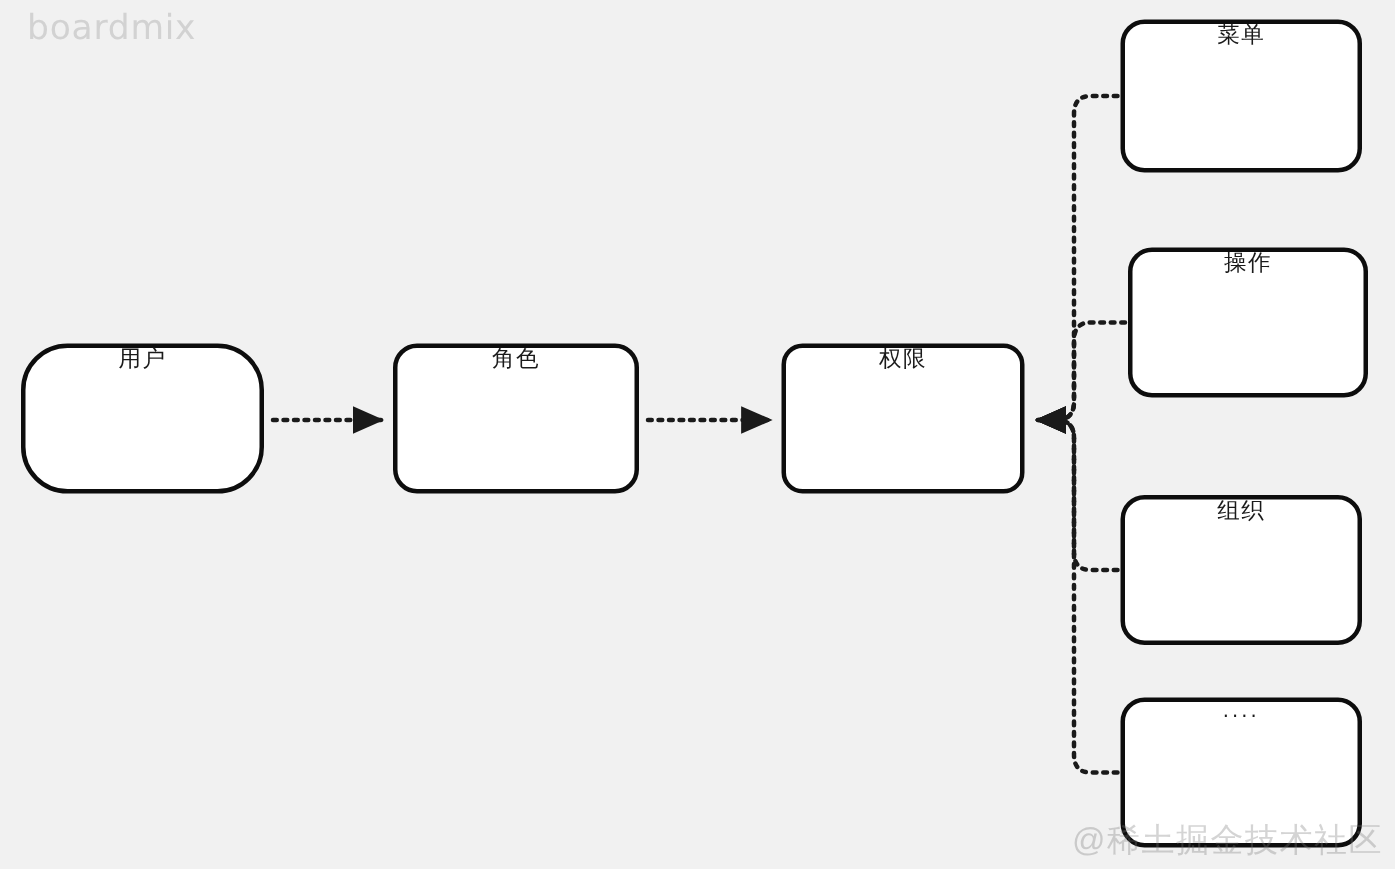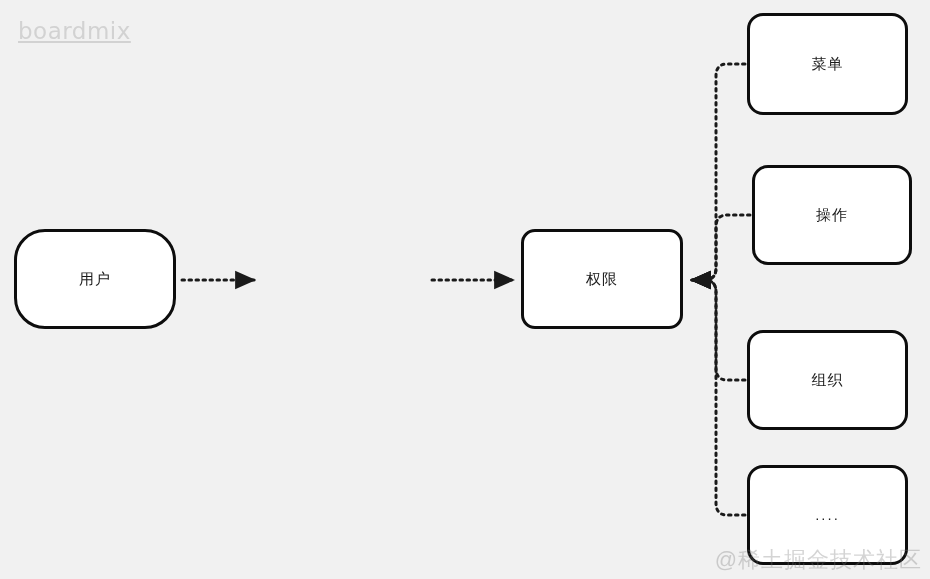--- a/index.html
+++ b/index.html
@@ -16,44 +16,42 @@
   }
   #canvas {
     position: absolute;
     inset: 0;
     width: 930px;
     height: 579px;
   }
   .wordmark {
     position: absolute;
     left: 18px;
-    top: 18px;
+    top: 6px;
     font-size: 23px;
     letter-spacing: 0.5px;
     color: #d2d2d2;
     font-family: "DejaVu Sans", "Liberation Sans", sans-serif;
     user-select: none;
-    text-decoration: underline;
   }
   svg.edges {
     position: absolute;
     left: 0;
     top: 0;
     width: 930px;
     height: 579px;
     pointer-events: none;
   }
   .node {
     position: absolute;
     box-sizing: border-box;
     background: #ffffff;
     border: 3px solid #0d0d0d;
     border-radius: 16px;
     display: flex;
-    align-items: center;
     justify-content: center;
   }
   .node-label {
     font-family: "DejaVu Sans", "Liberation Sans", sans-serif;
     font-size: 15px;
     color: #1a1a1a;
     line-height: 1;
     letter-spacing: 1px;
     user-select: none;
   }
@@ -109,20 +107,23 @@
 
     <g>
       <path d="M 745 515 L 727 515 Q 716 515 716 503 L 716 292 Q 716 280 704 280 L 692 280" fill="none" stroke="#1a1a1a" stroke-width="3" stroke-dasharray="2.5 4.5" stroke-linecap="round" marker-end="url(#arrowEnd)"></path>
     </g>
   </svg>
 
   <div class="node" style="left:14px; top:229px; width:162px; height:100px;border-radius:31px;">
     <span class="node-label">用户</span>
   </div>
 
+  <div class="node" style="left:262px; top:229px; width:164px; height:100px;">
+    <span class="node-label">角色</span>
+  </div>
 
   <div class="node" style="left:521px; top:229px; width:162px; height:100px;border-radius:14px;">
     <span class="node-label">权限</span>
   </div>
 
   <div class="node" style="left:747px; top:13px; width:161px; height:102px;">
     <span class="node-label">菜单</span>
   </div>
 
   <div class="node" style="left:752px; top:165px; width:160px; height:100px;">

